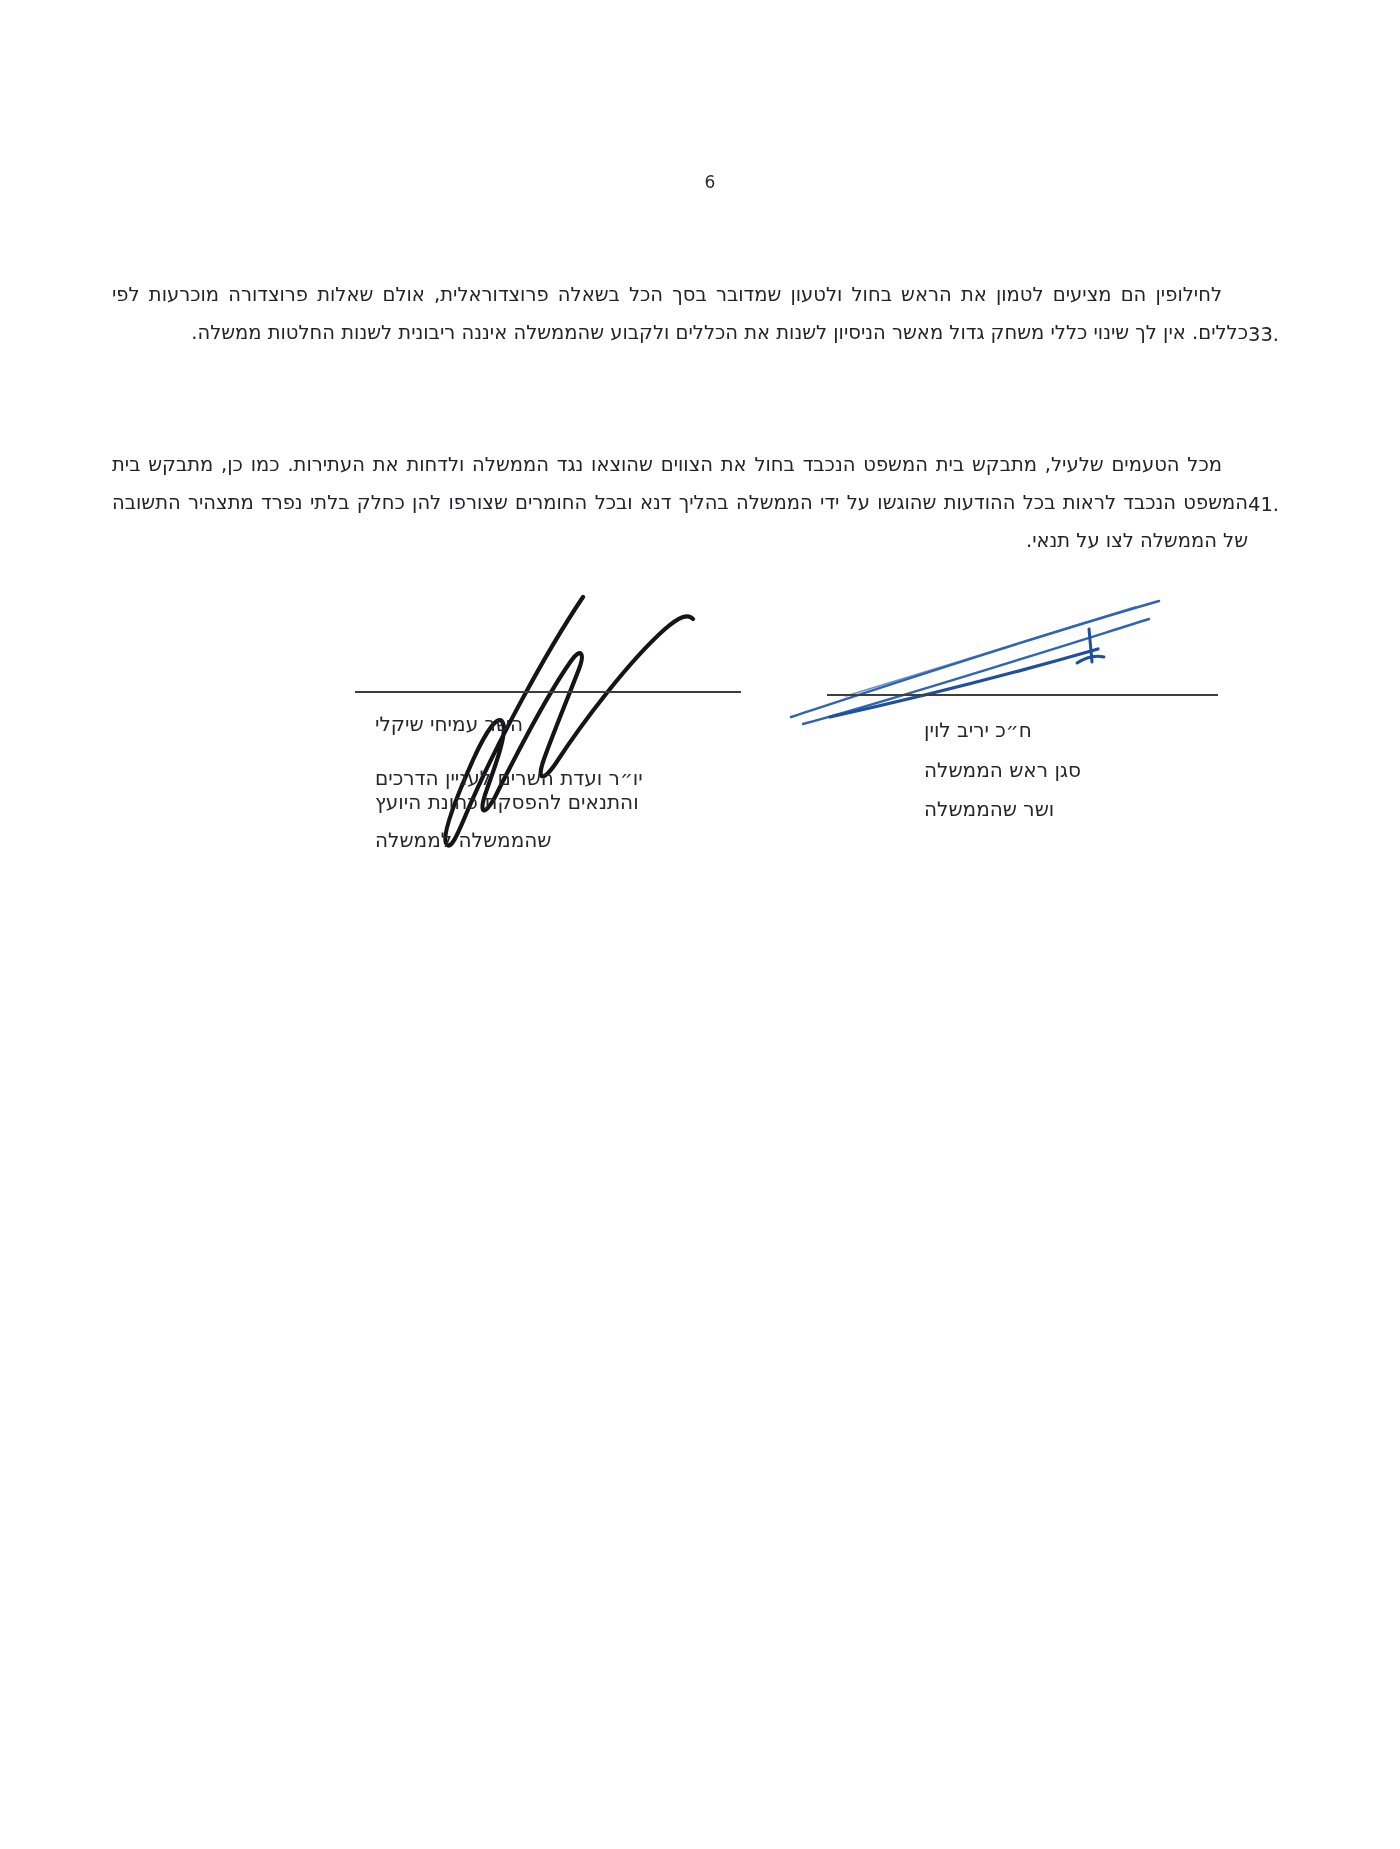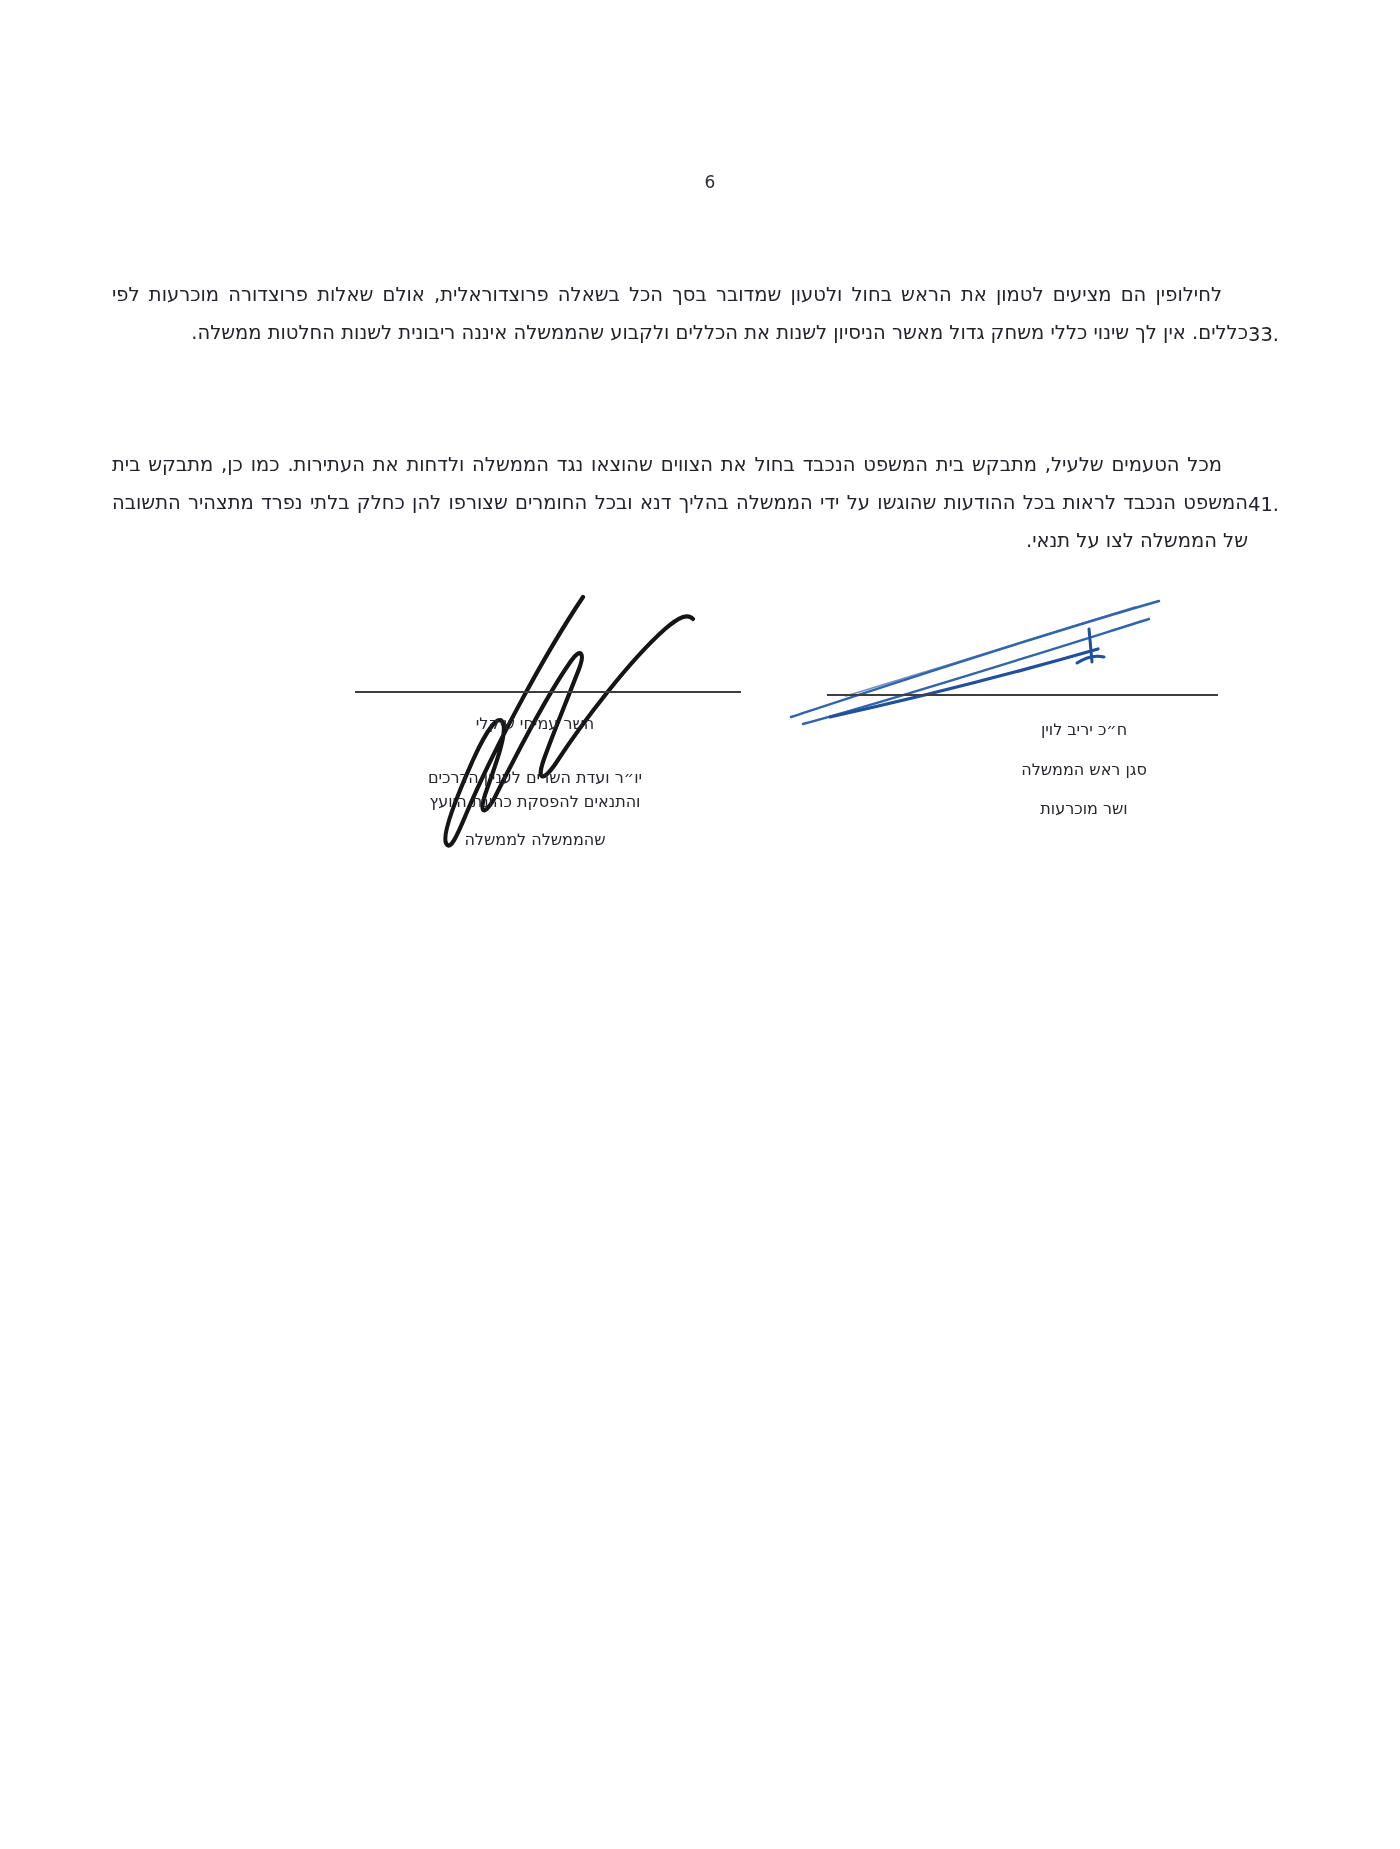--- a/index.html
+++ b/index.html
@@ -56,22 +56,22 @@
     height: 2px;
     background: #3d3d42;
   }
   .sig-line-left  { top: 691px; left: 355px; width: 386px; }
   .sig-line-right { top: 694px; left: 827px; width: 391px; }
 
   .sig-text {
     position: absolute;
     width: 320px;
     direction: rtl;
-    text-align: center;
-    font-size: 16px;
+    text-align: left;
+    font-size: 20px;
     line-height: 24px;
     color: #26262e;
   }
   .chikli { left: 375px; }
   .levin  { left: 924px; }
 
   .ink-svg {
     position: absolute;
     top: 0; left: 0;
     width: 1400px;
@@ -127,15 +127,15 @@
   <div class="sig-line sig-line-left"></div>
   <div class="sig-line sig-line-right"></div>
 
   <div class="sig-text chikli" style="top:712px">השר עמיחי שיקלי</div>
   <div class="sig-text chikli" style="top:766px">יו״ר ועדת השרים לעניין הדרכים</div>
   <div class="sig-text chikli" style="top:790px">והתנאים להפסקת כהונת היועץ</div>
   <div class="sig-text chikli" style="top:828px">שהממשלה לממשלה</div>
 
   <div class="sig-text levin" style="top:718px">ח״כ יריב לוין</div>
   <div class="sig-text levin" style="top:758px">סגן ראש הממשלה</div>
-  <div class="sig-text levin" style="top:797px">ושר מוכרעות</div>
+  <div class="sig-text levin" style="top:797px">ושר שהממשלה</div>
 
 </div>
 
 </body></html>

